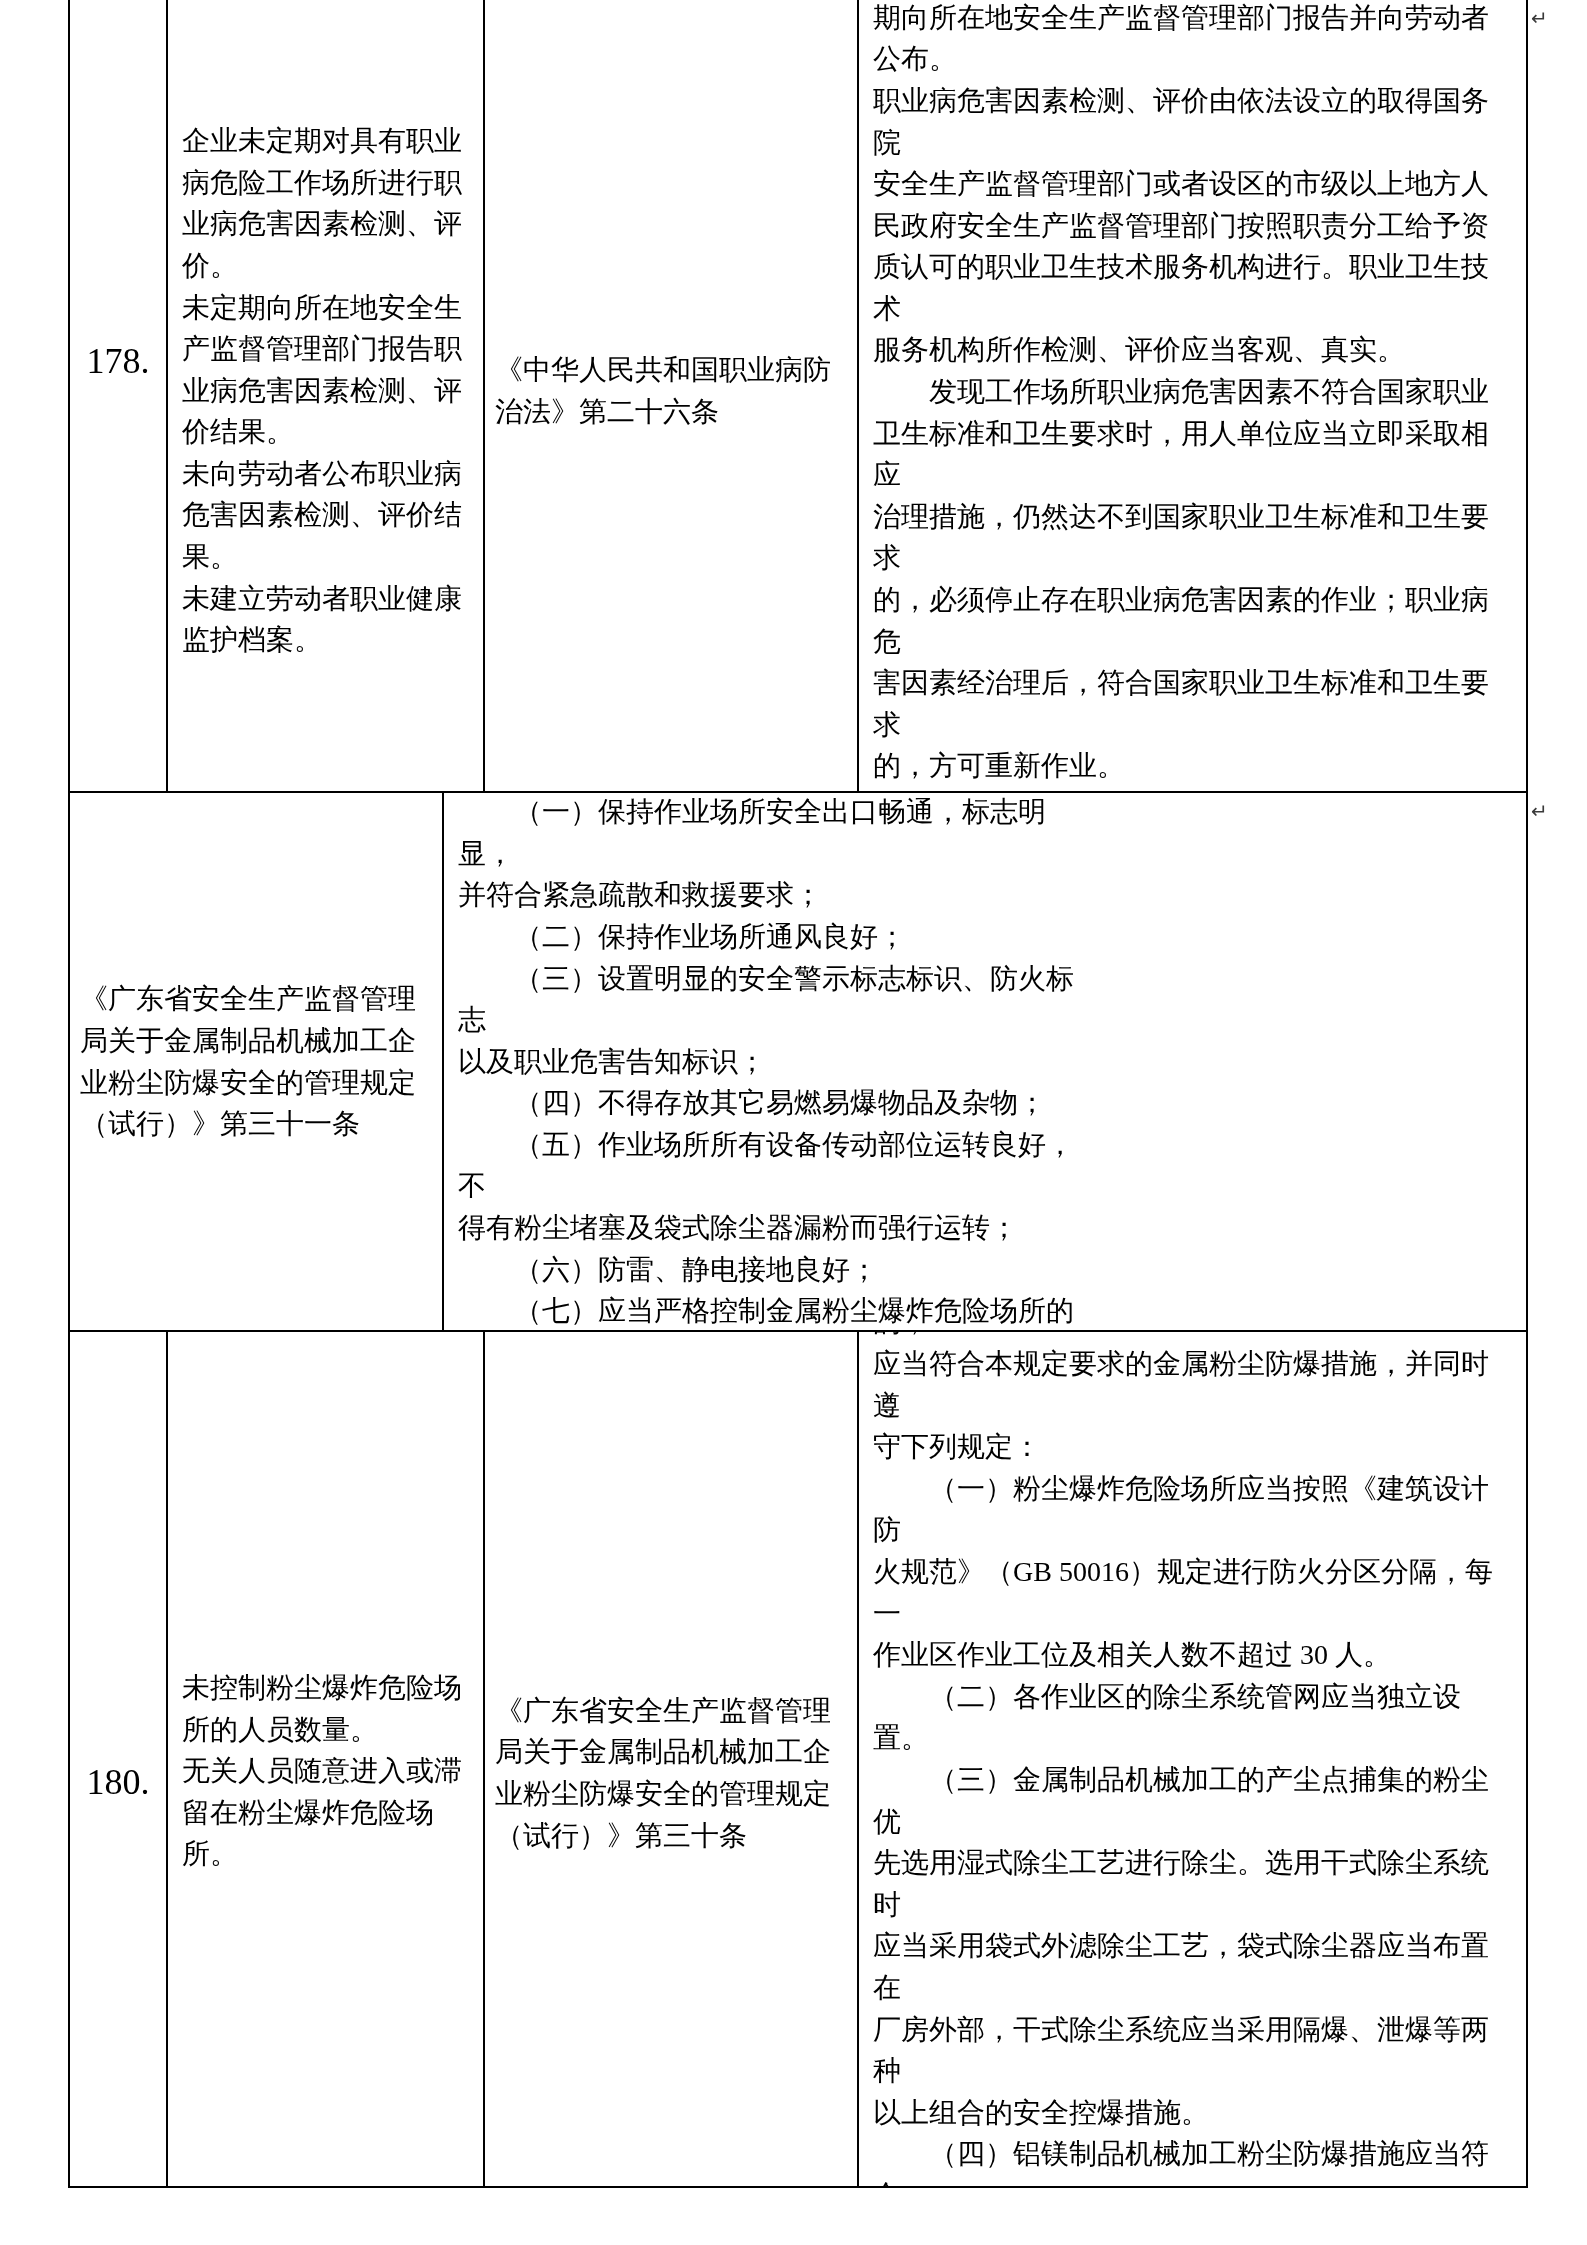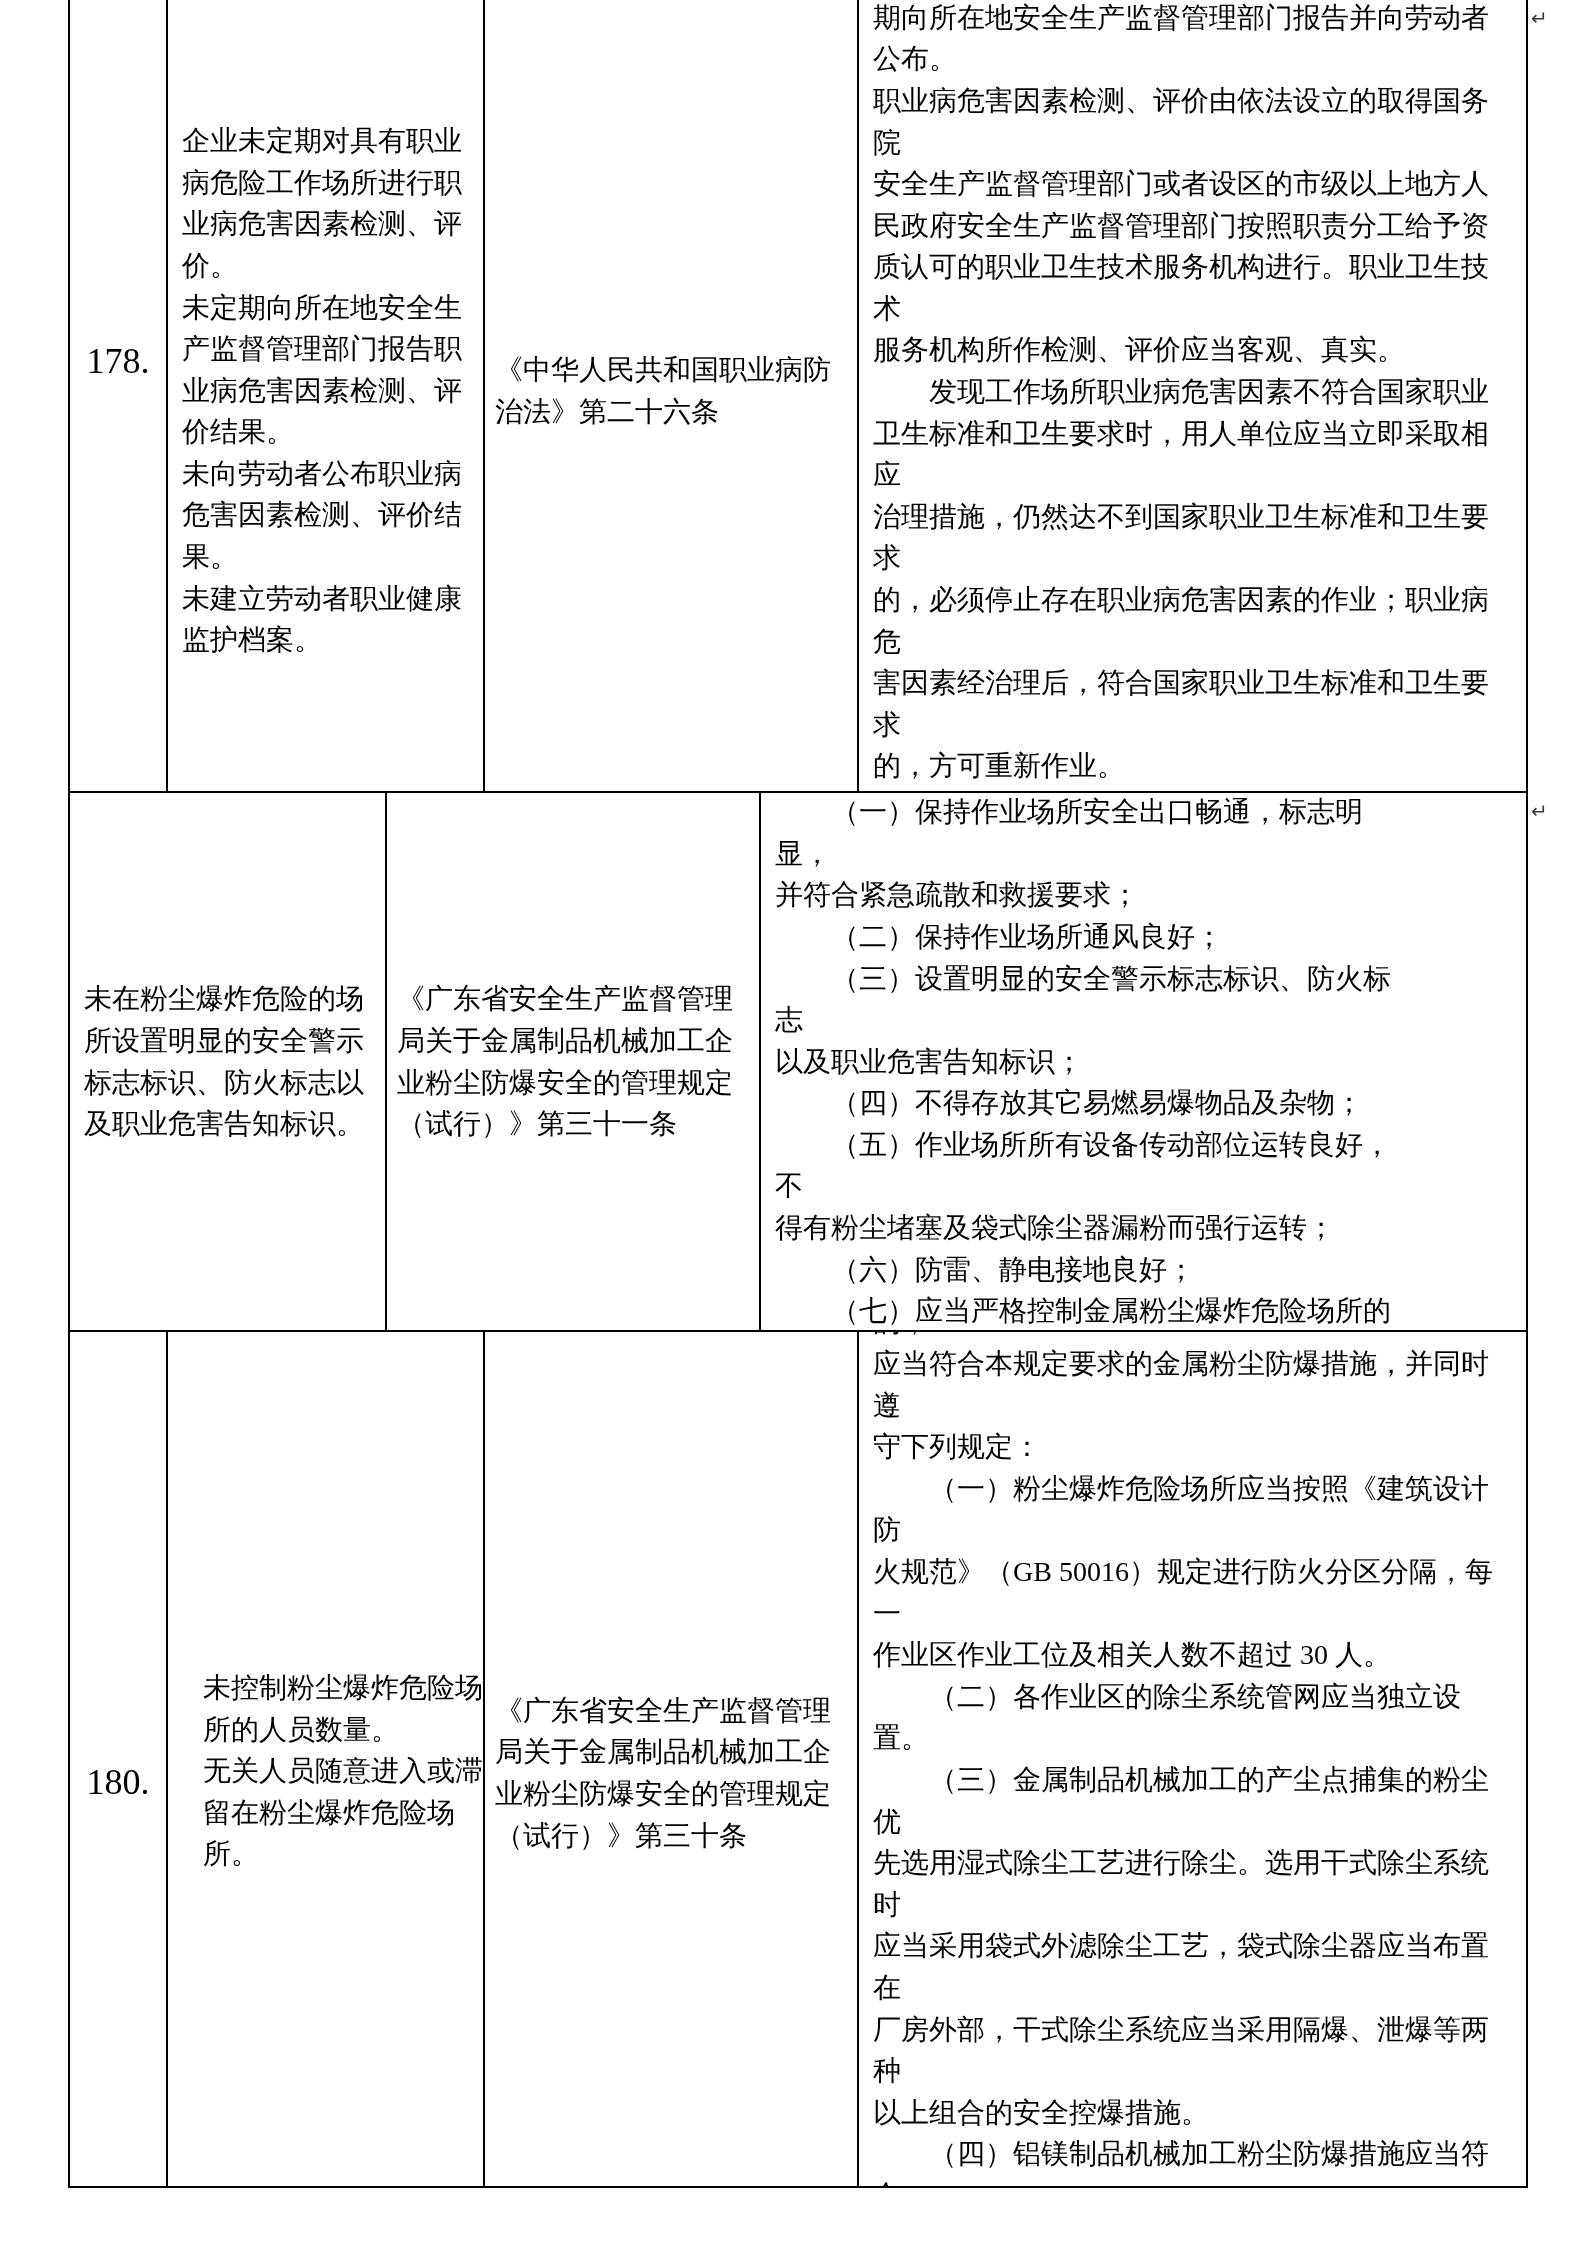--- a/index.html
+++ b/index.html
@@ -32,21 +32,21 @@
   .txt {
     white-space: pre-line;
     font-size: 28px;
     line-height: 41.6px;
     text-align: left;
   }
   .num { font-size: 36px; }
   .row1 .c1 { padding-bottom: 58px; }
   .row1 .c4 { align-items: flex-end; padding-bottom: 4px; }
   .row3 .c1 { padding-top: 48px; }
-  .row3 .c2 { padding-top: 24px; justify-content: flex-end; }
+  .row3 .c2 { padding-top: 24px; }
   .row3 .c3 { padding-top: 28px; }
   .return-mark {
     position: absolute;
     width: 20px; height: 20px;
     font-size: 20px; line-height: 20px;
     color: #3a3a3a;
     font-family: "DejaVu Sans", sans-serif;
   }
   .rm1 { left: 1531px; top: 8px; }
   .rm2 { left: 1531px; top: 801px; }
@@ -98,26 +98,20 @@
 　　发现工作场所职业病危害因素不符合国家职业
 卫生标准和卫生要求时，用人单位应当立即采取相应
 治理措施，仍然达不到国家职业卫生标准和卫生要求
 的，必须停止存在职业病危害因素的作业；职业病危
 害因素经治理后，符合国家职业卫生标准和卫生要求
 的，方可重新作业。</div>
       </div>
     </div>
 
     <div class="row row2">
-      <div class="cell c2">
-        <div class="txt">未在粉尘爆炸危险的场
-所设置明显的安全警示
-标志标识、防火标志以
-及职业危害告知标识。</div>
-      </div>
       <div class="cell c3">
         <div class="txt">《广东省安全生产监督管理
 局关于金属制品机械加工企
 业粉尘防爆安全的管理规定
 （试行）》第三十一条</div>
       </div>
       <div class="cell c4">
         <div class="txt">第三十一条　存在金属粉尘爆炸危险的场所及设备
 设施应当遵守下列要求：
 　　（一）保持作业场所安全出口畅通，标志明显，

